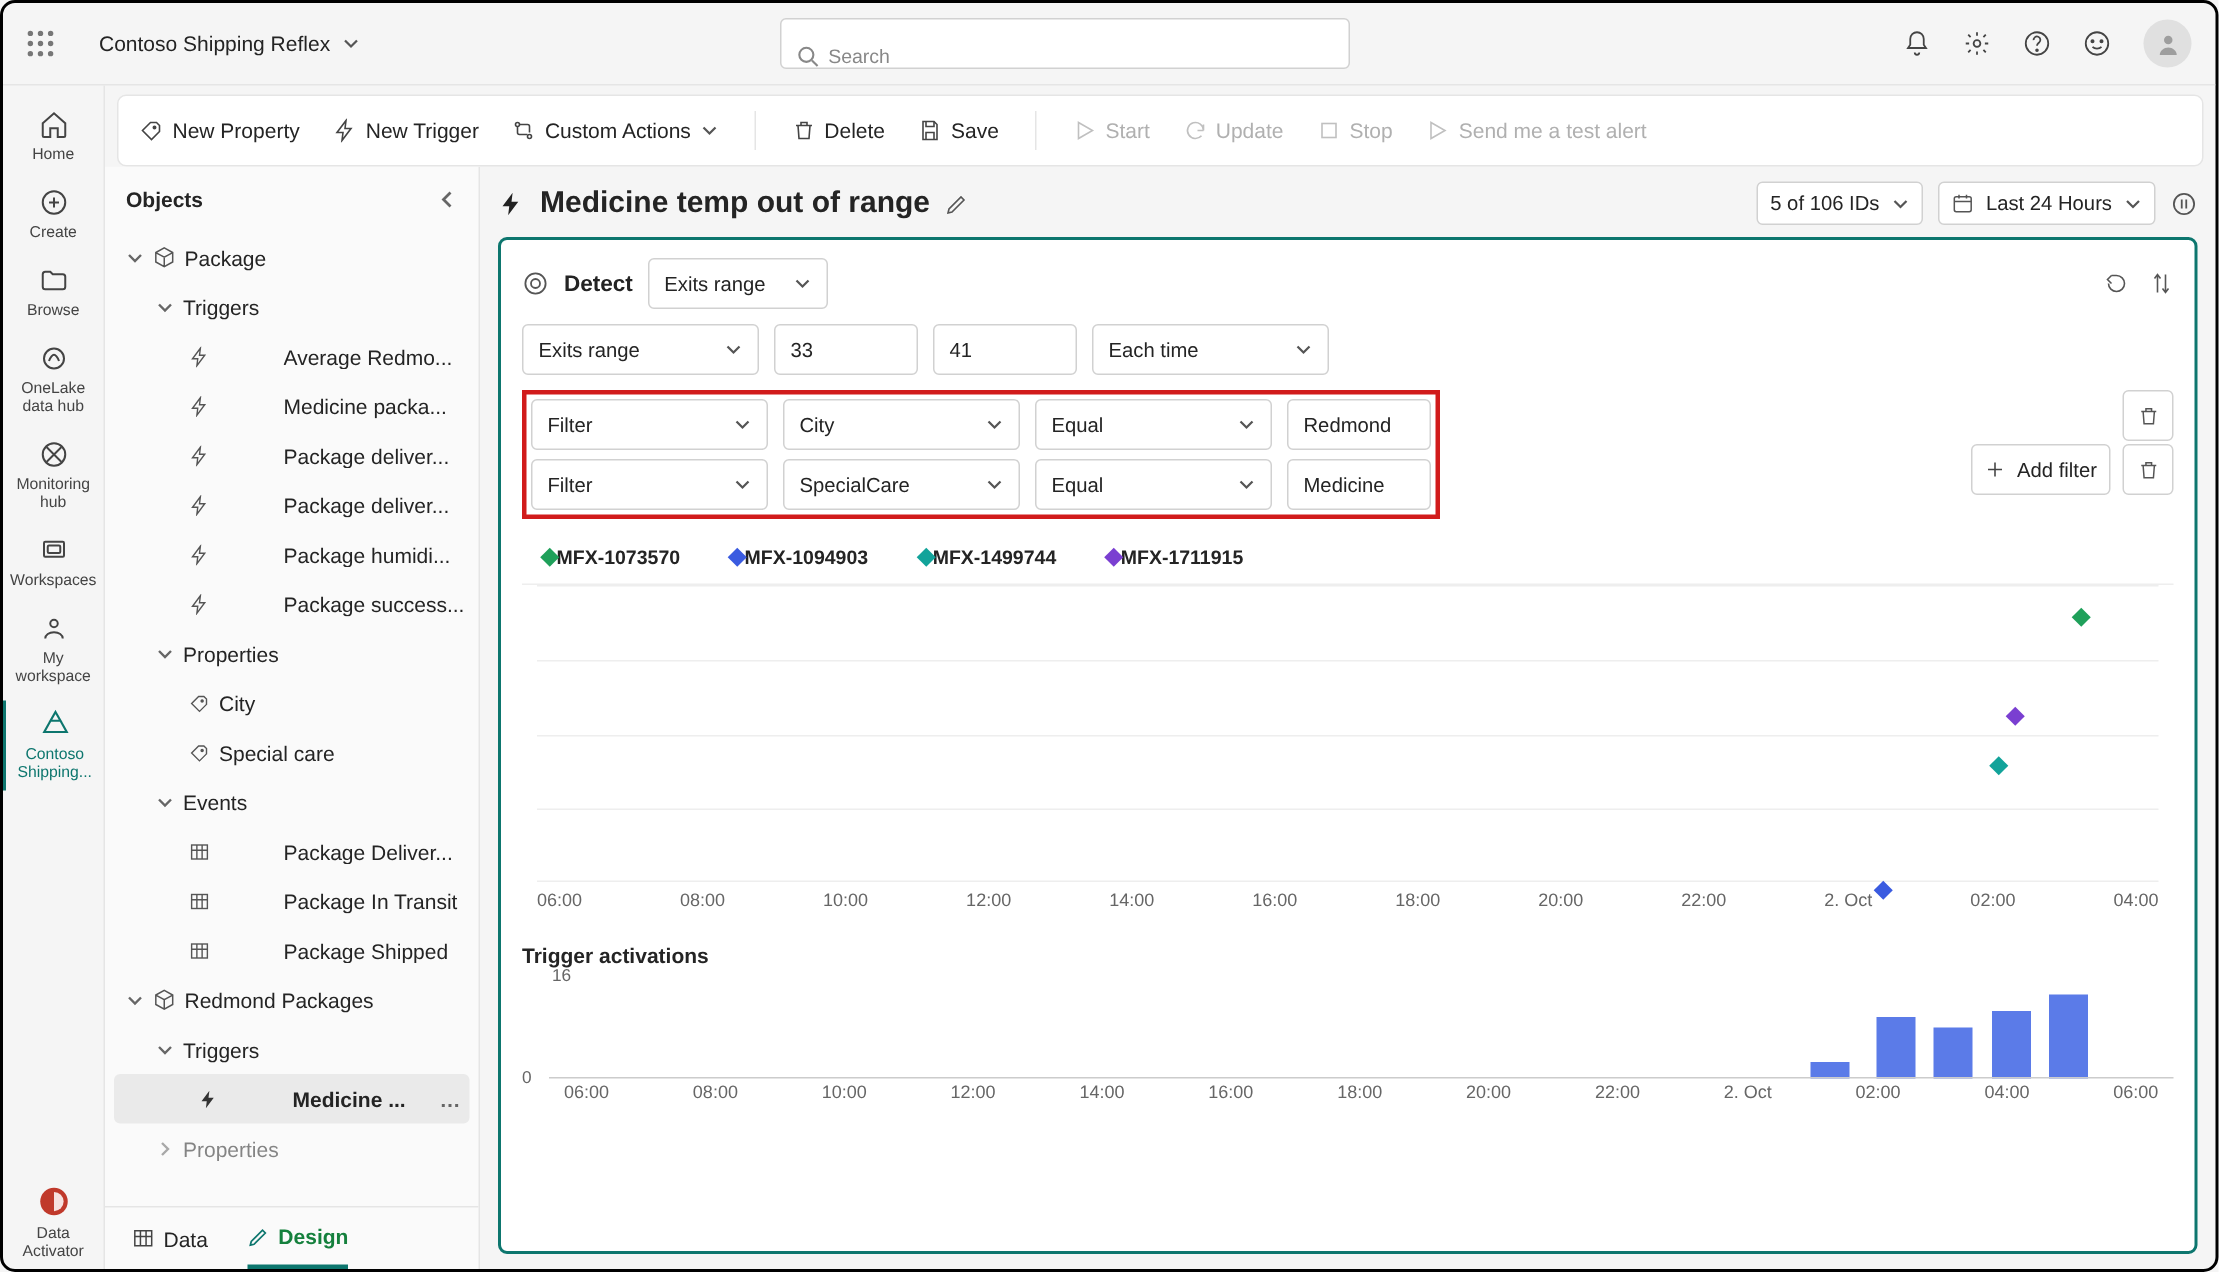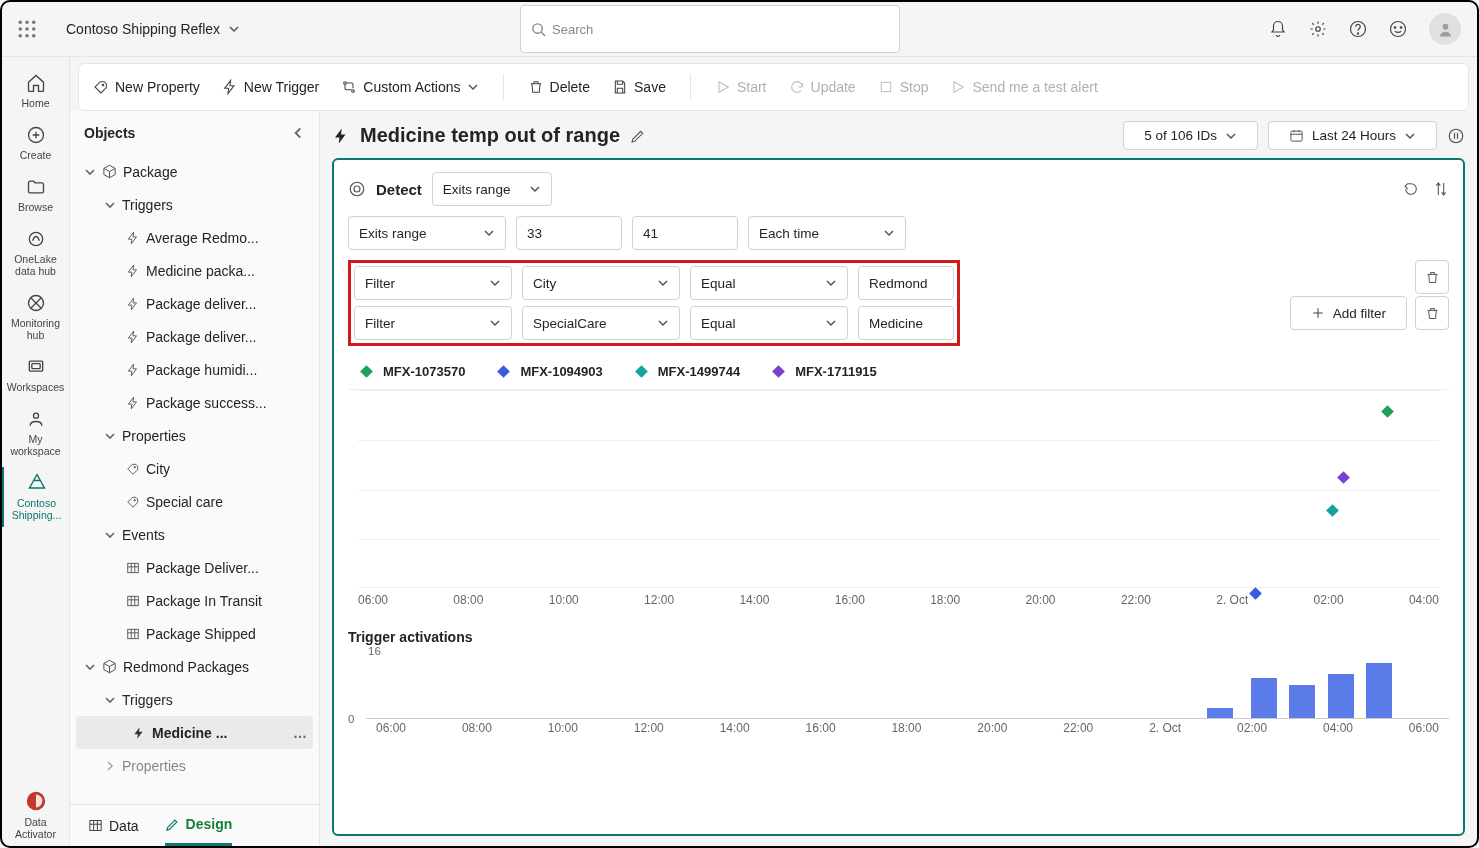--- a/index.html
+++ b/index.html
@@ -1,21 +1,21 @@
 <!DOCTYPE html>
 <html><head>
 <meta charset="utf-8">
 <style>
   *{box-sizing:border-box;margin:0;padding:0;}
   body{font-family:"Segoe UI",Arial,sans-serif;font-size:13px;color:#242424;background:#f5f5f5;width:1479px;height:848px;overflow:hidden;border:2px solid #000;border-radius:10px;}
   .app{display:flex;flex-direction:column;width:100%;height:100%;}
   .top-bar{height:55px;display:flex;align-items:center;padding:0 16px;border-bottom:1px solid #e5e5e5;}
   .waffle{width:18px;height:18px;margin-right:30px;cursor:pointer;}
   .app-title{font-size:14px;display:flex;align-items:center;gap:8px;}
-  .search-box{margin-left:280px;width:380px;height:48px;border:1px solid #d1d1d1;border-radius:4px;display:flex;align-items:center;padding:0 10px;background:#fff;gap:6px;color:#888;}
+  .search-box{margin-left:280px;width:380px;height:34px;border:1px solid #d1d1d1;border-radius:4px;display:flex;align-items:flex-end;padding:0 10px;background:#fff;gap:6px;color:#888;}
   .top-right{margin-left:auto;display:flex;align-items:center;gap:22px;color:#444;}
   .avatar{width:32px;height:32px;border-radius:50%;background:#e0e0e0;display:flex;align-items:center;justify-content:center;}
   .shell{display:flex;height:calc(100% - 55px);}
   .left-rail{width:68px;border-right:1px solid #e5e5e5;display:flex;flex-direction:column;align-items:center;padding-top:10px;gap:4px;font-size:10.5px;text-align:center;color:#444;}
   .rail-item{display:flex;flex-direction:column;align-items:center;padding:6px 2px;cursor:pointer;width:100%;}
   .rail-item svg{margin-bottom:4px;}
   .rail-item.active{color:#0d766e;border-left:2px solid #0d766e;}
   .rail-spacer{flex:1;}
   .content{flex:1;display:flex;flex-direction:column;}
   .toolbar{height:48px;border-bottom:1px solid #e5e5e5;display:flex;align-items:center;padding:0 14px;gap:22px;background:#fff;margin:6px 8px 0 8px;border:1px solid #e5e5e5;border-radius:6px;}
@@ -28,43 +28,43 @@
   .tree{flex:1;overflow-y:auto;padding-bottom:4px;font-size:14px;}
   .tree-row{height:33px;display:flex;align-items:center;gap:6px;cursor:pointer;padding-right:6px;white-space:nowrap;overflow:hidden;text-overflow:ellipsis;}
   .tree-row.selected{background:#eaeaea;border-radius:4px;margin:0 6px;font-weight:600;}
   .ind0{padding-left:14px;} .ind1{padding-left:34px;} .ind3{padding-left:56px;}
   .bottom-tabs{height:42px;border-top:1px solid #e5e5e5;display:flex;align-items:center;gap:26px;padding:0 18px;font-size:14px;}
   .btab{display:flex;align-items:center;gap:6px;cursor:pointer;height:100%;}
   .btab.active{color:#15803d;font-weight:600;border-bottom:3px solid #0d766e;text-align:center;}
   .canvas{flex:1;display:flex;flex-direction:column;overflow:hidden;padding:10px 12px;}
   .canvas-header{display:flex;align-items:center;gap:14px;padding-bottom:8px;}
   .canvas-title{font-size:20px;font-weight:600;display:flex;align-items:center;gap:10px;}
-  .pill{border:1px solid #d1d1d1;border-radius:4px;padding:6px 20px;display:flex;align-items:center;gap:8px;background:#fff;font-size:13.5px;cursor:pointer;}
+  .pill{border:1px solid #d1d1d1;border-radius:4px;padding:6px 8px;display:flex;align-items:center;gap:8px;background:#fff;font-size:13.5px;cursor:pointer;}
   .detect-card{border:2px solid #0d766e;border-radius:6px;background:#fff;padding:12px 14px;flex:1;overflow:auto;}
   .detect-row{display:flex;align-items:center;gap:10px;margin-bottom:10px;}
   .combo{border:1px solid #d1d1d1;border-radius:4px;height:34px;display:flex;align-items:center;justify-content:space-between;padding:0 10px;background:#fff;cursor:pointer;font-size:13.5px;}
   .combo.w1{width:158px;}
-  .input-box{border:1px solid #d1d1d1;border-radius:4px;height:34px;display:flex;align-items:center;padding:0 10px;background:#fff;font-size:13.5px;width:106px;}
+  .input-box{border:1px solid #d1d1d1;border-radius:4px;height:34px;display:flex;align-items:center;padding:0 10px;background:#fff;font-size:13.5px;width:96px;}
   .red-frame{border:3px solid #d11b1b;padding:3px;display:inline-block;}
   .icon-btn{border:1px solid #d1d1d1;border-radius:4px;height:34px;width:34px;display:flex;align-items:center;justify-content:center;background:#fff;cursor:pointer;}
   .chart-area{margin-top:14px;}
   .legend{display:flex;gap:34px;padding:4px 0 10px 14px;font-size:13px;font-weight:600;}
-  .leg-item{display:flex;align-items:center;gap:12px;}
+  .leg-item{display:flex;align-items:center;gap:0;}
   .dia{width:9px;height:9px;transform:rotate(45deg);}
   .chart1{position:relative;height:200px;border-top:1px solid #eee;}
   .gridline{position:absolute;left:10px;right:10px;border-top:1px solid #eee;}
   .pt{position:absolute;width:9px;height:9px;transform:rotate(45deg);}
   .xlabels{display:flex;justify-content:space-between;padding:4px 10px;font-size:12px;color:#666;}
   .chart2{position:relative;height:90px;margin-top:4px;}
   .trig-title{font-size:14px;font-weight:600;margin-top:18px;margin-bottom:4px;}
   .bar{position:absolute;bottom:20px;width:26px;background:#5b7be8;}
   .ylab{position:absolute;left:0;font-size:11.5px;color:#666;}
   svg{flex-shrink:0;}
   .chev{width:12px;height:12px;}
-  .ellipsis{text-overflow:ellipsis;overflow:hidden;}
+  .ellipsis{text-overflow:ellipsis;overflow:hidden;margin-left:43px;}
 </style>
 </head>
 <body>
 
 <div class="app">
   <div class="top-bar">
     <svg class="waffle" viewBox="0 0 16 16" fill="#777">
         <circle cx="2" cy="2" r="1.6"></circle>
         <circle cx="8" cy="2" r="1.6"></circle>
         <circle cx="14" cy="2" r="1.6"></circle>

